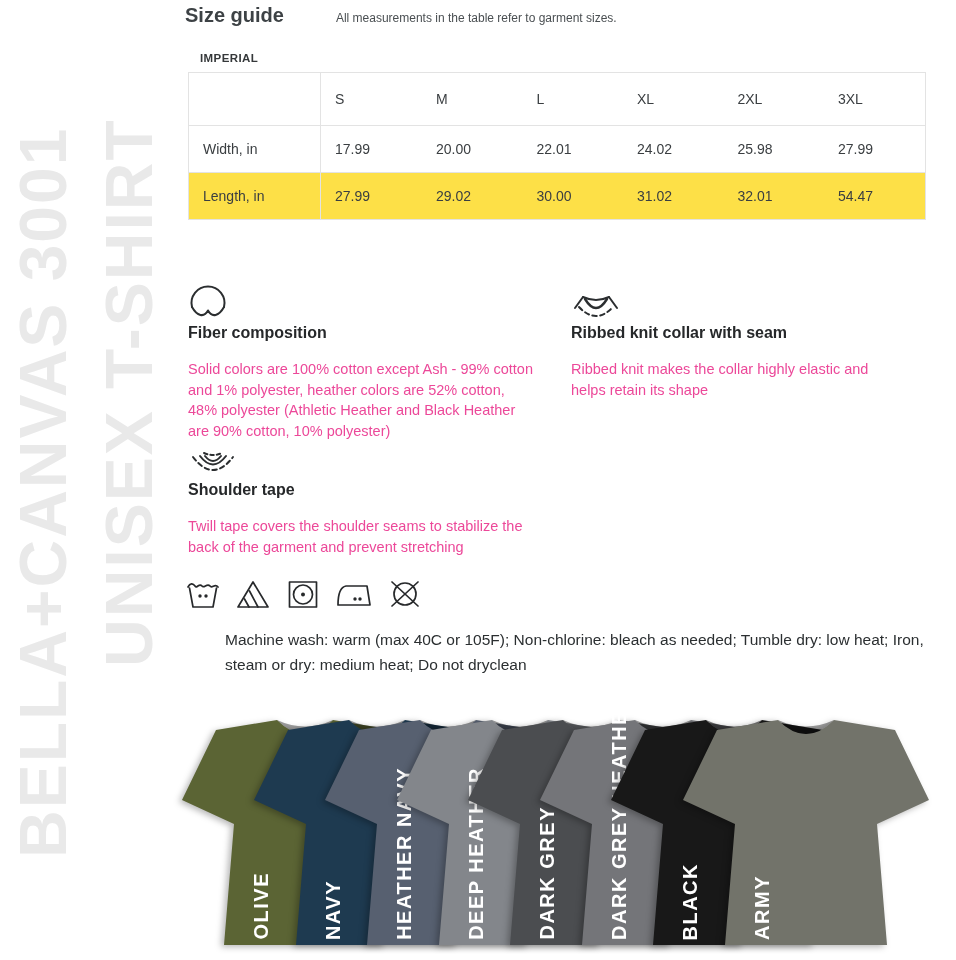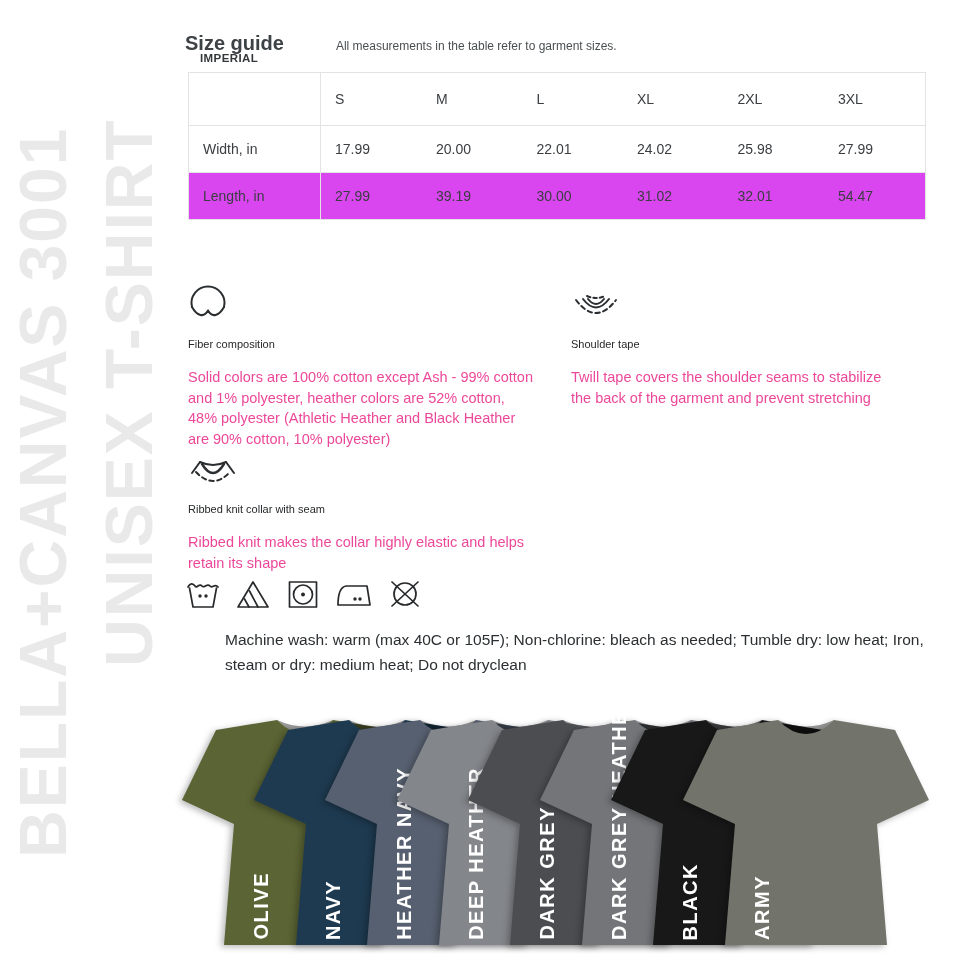--- a/index.html
+++ b/index.html
@@ -8,42 +8,42 @@
   #canvas { position:relative; width:956px; height:960px; background:#fff; }
 
   
   .wm { position:absolute; white-space:nowrap; font-weight:700; color:#e9e9e9;
         letter-spacing:2px; transform:rotate(-90deg); transform-origin:0 0;
         font-size:66px; line-height:1; user-select:none; }
   .wm1 { left:10px; top:858px; }
   .wm2 { left:96px; top:667px; }
 
   
-  .hdr { position:absolute; left:185px; top:32px; display:flex; align-items:baseline;justify-content:space-between; }
+  .hdr { position:absolute; left:185px; top:4px; display:flex; align-items:baseline;justify-content:space-between; }
   .hdr-title { font-size:20px; font-weight:600; color:#3d4245; }
   .hdr-sub { font-size:12px; color:#4a4f52; margin-left:52px; }
   .units { position:absolute; left:200px; top:52px; font-size:11.5px; color:#35383a;
            letter-spacing:.4px;font-weight:bold; }
 
   
   table.sizes { position:absolute; left:188px; top:72px; width:738px;
                 border-collapse:collapse; font-size:14px; color:#3a3e41;
                 border:1px solid #e3e3e3; }
   table.sizes th, table.sizes td { font-weight:400; text-align:left; padding-left:14px; }
   table.sizes thead tr { height:53px; }
   table.sizes tbody tr { height:47px; border-top:1px solid #e3e3e3; }
-  table.sizes tbody tr:nth-child(2) { background:#d946ef; }
+  table.sizes tbody tr:nth-child(2) { background:#fde047; }
   table.sizes .rowlab { width:132px; border-right:1px solid #e3e3e3; }
 
   
   .features { position:absolute; left:188px; top:284px; width:742px;
               display:grid; grid-template-columns:383px 1fr; }
   .card { padding-right:30px; }
   .card .f-icon { height:40px; display:flex; align-items:flex-end; }
-  .card h3 { margin-top:14px; font-size:11px; font-weight:400; color:#26282a; }
+  .card h3 { font-size:16px; font-weight:700; color:#26282a; }
   .card p { margin-top:17px; font-size:14.5px; line-height:1.42; color:#ec4899;
             max-width:348px; }
   .features svg { stroke:#2b2e30; fill:none; stroke-width:2; stroke-linecap:round;
                   stroke-linejoin:round; }
 
   
   .care-icons { position:absolute; left:186px; top:578px; display:flex; gap:16px;
                 align-items:center; }
   .care-icons svg { stroke:#27292b; fill:none; stroke-width:1.7; stroke-linecap:round;
                     stroke-linejoin:round; }
@@ -93,21 +93,21 @@
         <td>17.99</td>
         <td>20.00</td>
         <td>22.01</td>
         <td>24.02</td>
         <td>25.98</td>
         <td>27.99</td>
       </tr>
       <tr>
         <td class="rowlab">Length, in</td>
         <td>27.99</td>
-        <td>39.19</td>
+        <td>29.02</td>
         <td>30.00</td>
         <td>31.02</td>
         <td>32.01</td>
         <td>54.47</td>
       </tr>
     </tbody>
   </table>
 
   <div class="features">
 
@@ -115,48 +115,48 @@
       <div class="f-icon">
         <svg width="40" height="40" viewBox="0 0 40 40">
           <path d="M4,23 A16.5,16.5 0 1 1 36,23"></path>
           <path d="M4,23 C9,32 16,34 20,26.5 C24,34 31,32 36,23"></path>
         </svg>
       </div>
       <h3>Fiber composition</h3>
       <p>Solid colors are 100% cotton except Ash - 99% cotton and 1% polyester, heather colors are 52% cotton, 48% polyester (Athletic Heather and Black Heather are 90% cotton, 10% polyester)</p>
     </div>
 
-
-    <div class="card">
-      <div class="f-icon">
-        <svg width="50" height="32" viewBox="0 0 50 32">
-          <path d="M16,4 Q25,8 34,4" stroke-dasharray="3.5,3"></path>
-          <path d="M5,8 Q25,34 45,8" stroke-dasharray="4.5,3.5"></path>
-          <path d="M12,7 Q25,24 38,7"></path>
-          <path d="M17,7 Q25,17 33,7"></path>
-        </svg>
-      </div>
-      <h3>Shoulder tape</h3>
-      <p>Twill tape covers the shoulder seams to stabilize the back of the garment and prevent stretching</p>
-    </div>
 
     <div class="card">
       <div class="f-icon">
         <svg width="50" height="32" viewBox="0 0 50 32">
           <path d="M4,16 L12,5"></path>
           <path d="M46,16 L38,5"></path>
           <path d="M12,5 Q25,11 38,5"></path>
           <path d="M14,7 Q25,25 36,7" stroke-width="2.4"></path>
           <path d="M8,15 Q25,33 42,15" stroke-dasharray="4.5,3.5"></path>
         </svg>
       </div>
       <h3>Ribbed knit collar with seam</h3>
       <p>Ribbed knit makes the collar highly elastic and helps retain its shape</p>
     </div>
 
+    <div class="card">
+      <div class="f-icon">
+        <svg width="50" height="32" viewBox="0 0 50 32">
+          <path d="M16,4 Q25,8 34,4" stroke-dasharray="3.5,3"></path>
+          <path d="M5,8 Q25,34 45,8" stroke-dasharray="4.5,3.5"></path>
+          <path d="M12,7 Q25,24 38,7"></path>
+          <path d="M17,7 Q25,17 33,7"></path>
+        </svg>
+      </div>
+      <h3>Shoulder tape</h3>
+      <p>Twill tape covers the shoulder seams to stabilize the back of the garment and prevent stretching</p>
+    </div>
+
   </div>
 
   <div class="care-icons">
     <span>
       <svg width="34" height="32" viewBox="0 0 34 32">
         <path d="M2,9 C4,5 7,5 9,8 C11,11 13,4.5 16,8 C18,11 21,4.5 24,8 C26,11 29,5 32,9"></path>
         <path d="M3.5,10 L7,29 L27,29 L30.5,10"></path>
         <circle cx="14" cy="18" r="1.7" fill="#27292b" stroke="none"></circle>
         <circle cx="20" cy="18" r="1.7" fill="#27292b" stroke="none"></circle>
       </svg>

